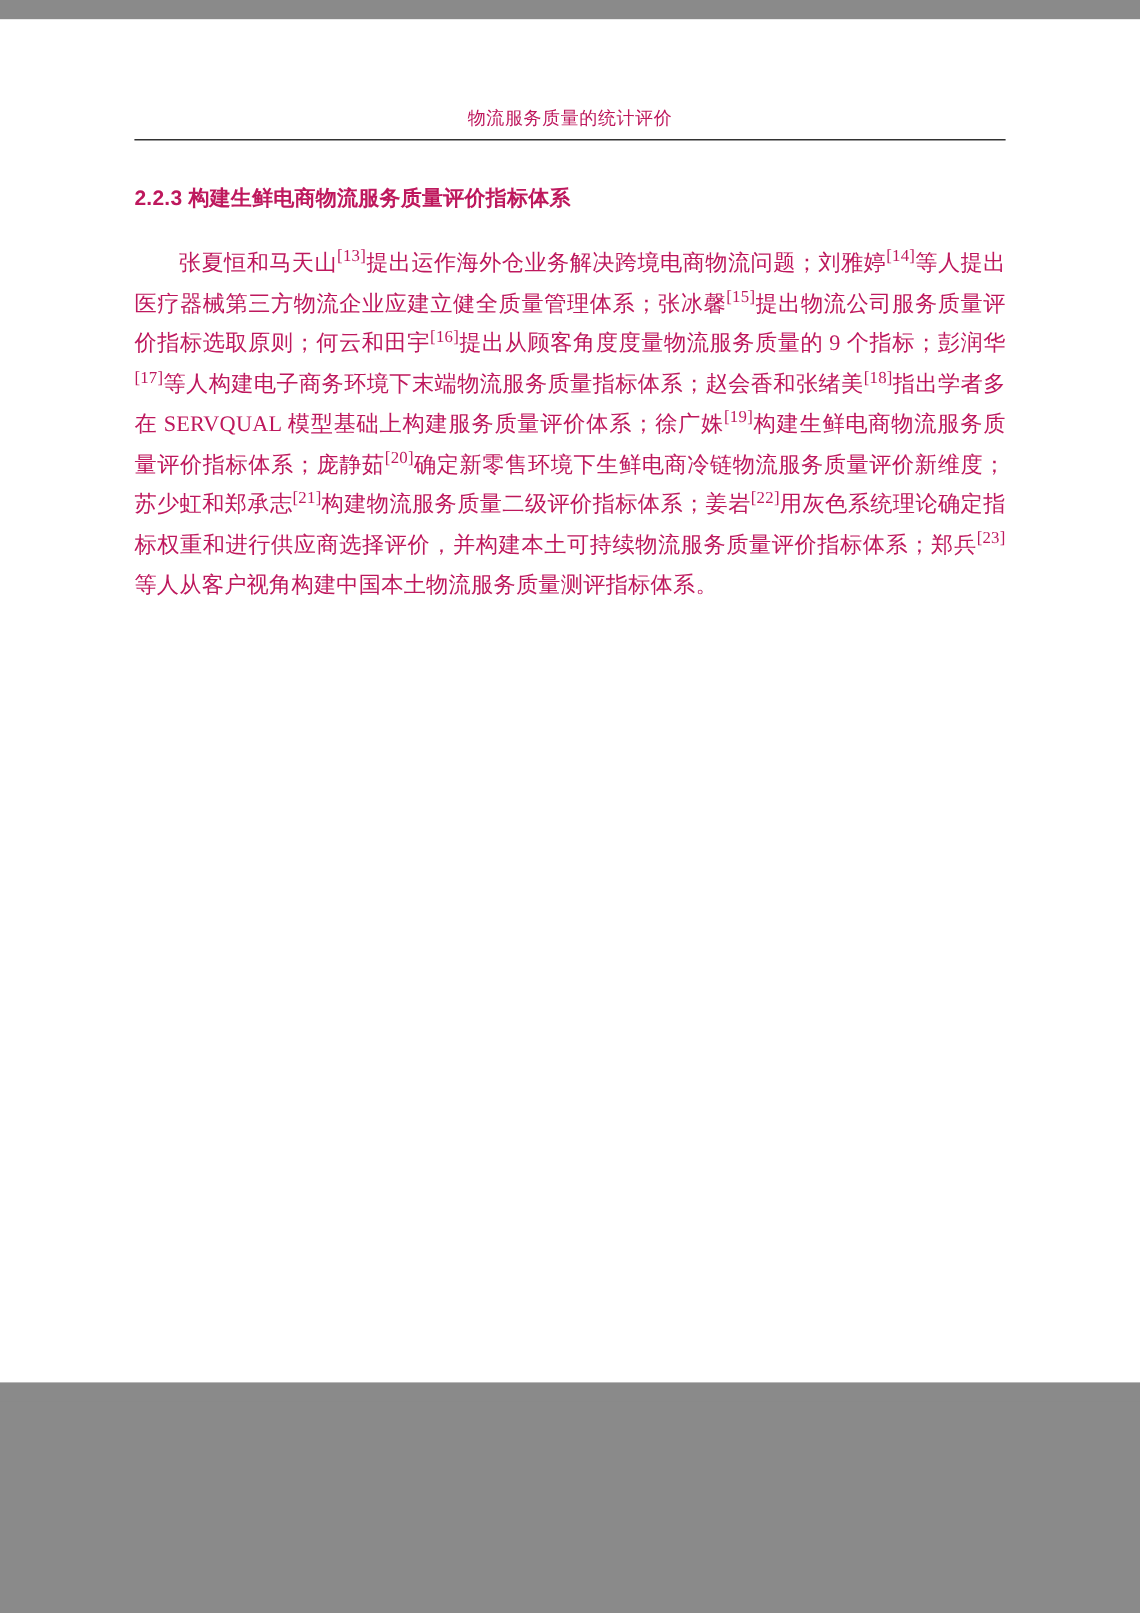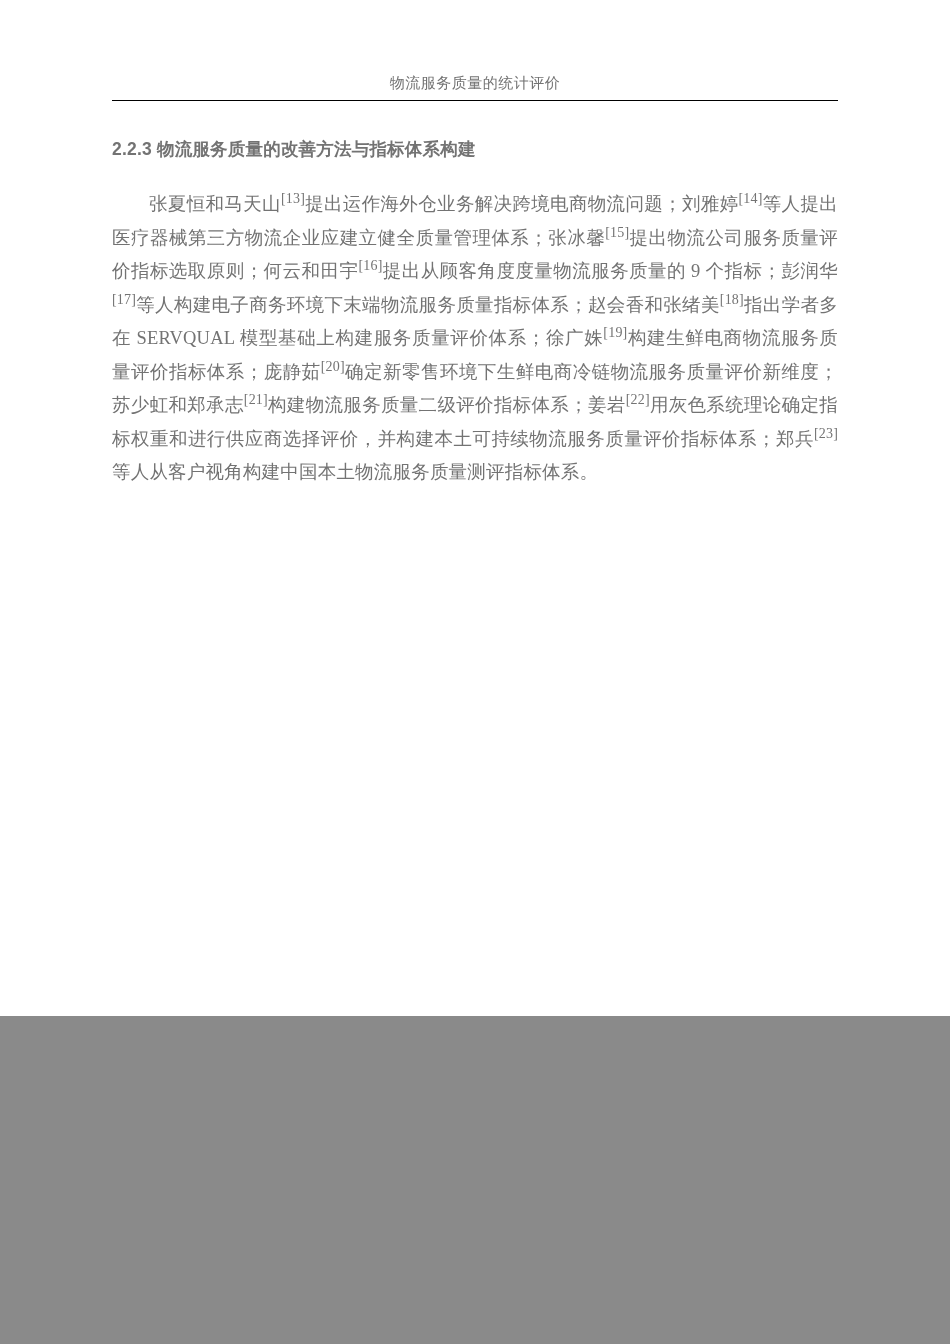--- a/index.html
+++ b/index.html
@@ -2,27 +2,27 @@
 <html><head>
 <meta charset="utf-8">
 <style>
   html, body {
     margin: 0;
     padding: 0;
     background: #8a8a8a;
   }
   .page {
     width: 950px;
-    height: 1016px;
+    height: 1136px;
     background: #ffffff;
     position: relative;
-    margin: 0 auto;
+    margin: 16px auto;
     box-sizing: border-box;
     font-family: "Liberation Serif", "DejaVu Serif", serif;
-    color: #737373;
+    color: #be185d;
     overflow: hidden;
   }
 
   
   .header {
     position: absolute;
     left: 112px;
     top: 72px;
     width: 726px;
   }
@@ -86,21 +86,21 @@
 <body>
 
 <div class="page">
 
   <div class="header">
     <div class="header-title">物流服务质量的统计评价</div>
     <div class="header-rule"></div>
   </div>
 
   <div class="content">
-    <h3 class="section-heading">2.2.3 物流服务质量的改善方法与指标体系构建</h3>
+    <h3 class="section-heading">2.2.3 构建生鲜电商物流服务质量评价指标体系</h3>
 
     <p class="body-para" id="body-para"><span>张夏恒和马天山</span><sup>[13]</sup><span>提出运作海外仓业务解决跨境电商物流问题；刘雅婷</span><sup>[14]</sup><span>等人提出医疗器械第三方物流企业应建立健全质量管理体系；张冰馨</span><sup>[15]</sup><span>提出物流公司服务质量评价指标选取原则；何云和田宇</span><sup>[16]</sup><span>提出从顾客角度度量物流服务质量的 9 个指标；彭润华</span><sup>[17]</sup><span>等人构建电子商务环境下末端物流服务质量指标体系；赵会香和张绪美</span><sup>[18]</sup><span>指出学者多在 SERVQUAL 模型基础上构建服务质量评价体系；徐广姝</span><sup>[19]</sup><span>构建生鲜电商物流服务质量评价指标体系；庞静茹</span><sup>[20]</sup><span>确定新零售环境下生鲜电商冷链物流服务质量评价新维度；苏少虹和郑承志</span><sup>[21]</sup><span>构建物流服务质量二级评价指标体系；姜岩</span><sup>[22]</sup><span>用灰色系统理论确定指标权重和进行供应商选择评价，并构建本土可持续物流服务质量评价指标体系；郑兵</span><sup>[23]</sup><span>等人从客户视角构建中国本土物流服务质量测评指标体系。</span></p>
   </div>
 
   <div class="footer">
     <span class="page-number">4</span>
   </div>
 
 </div>
 

